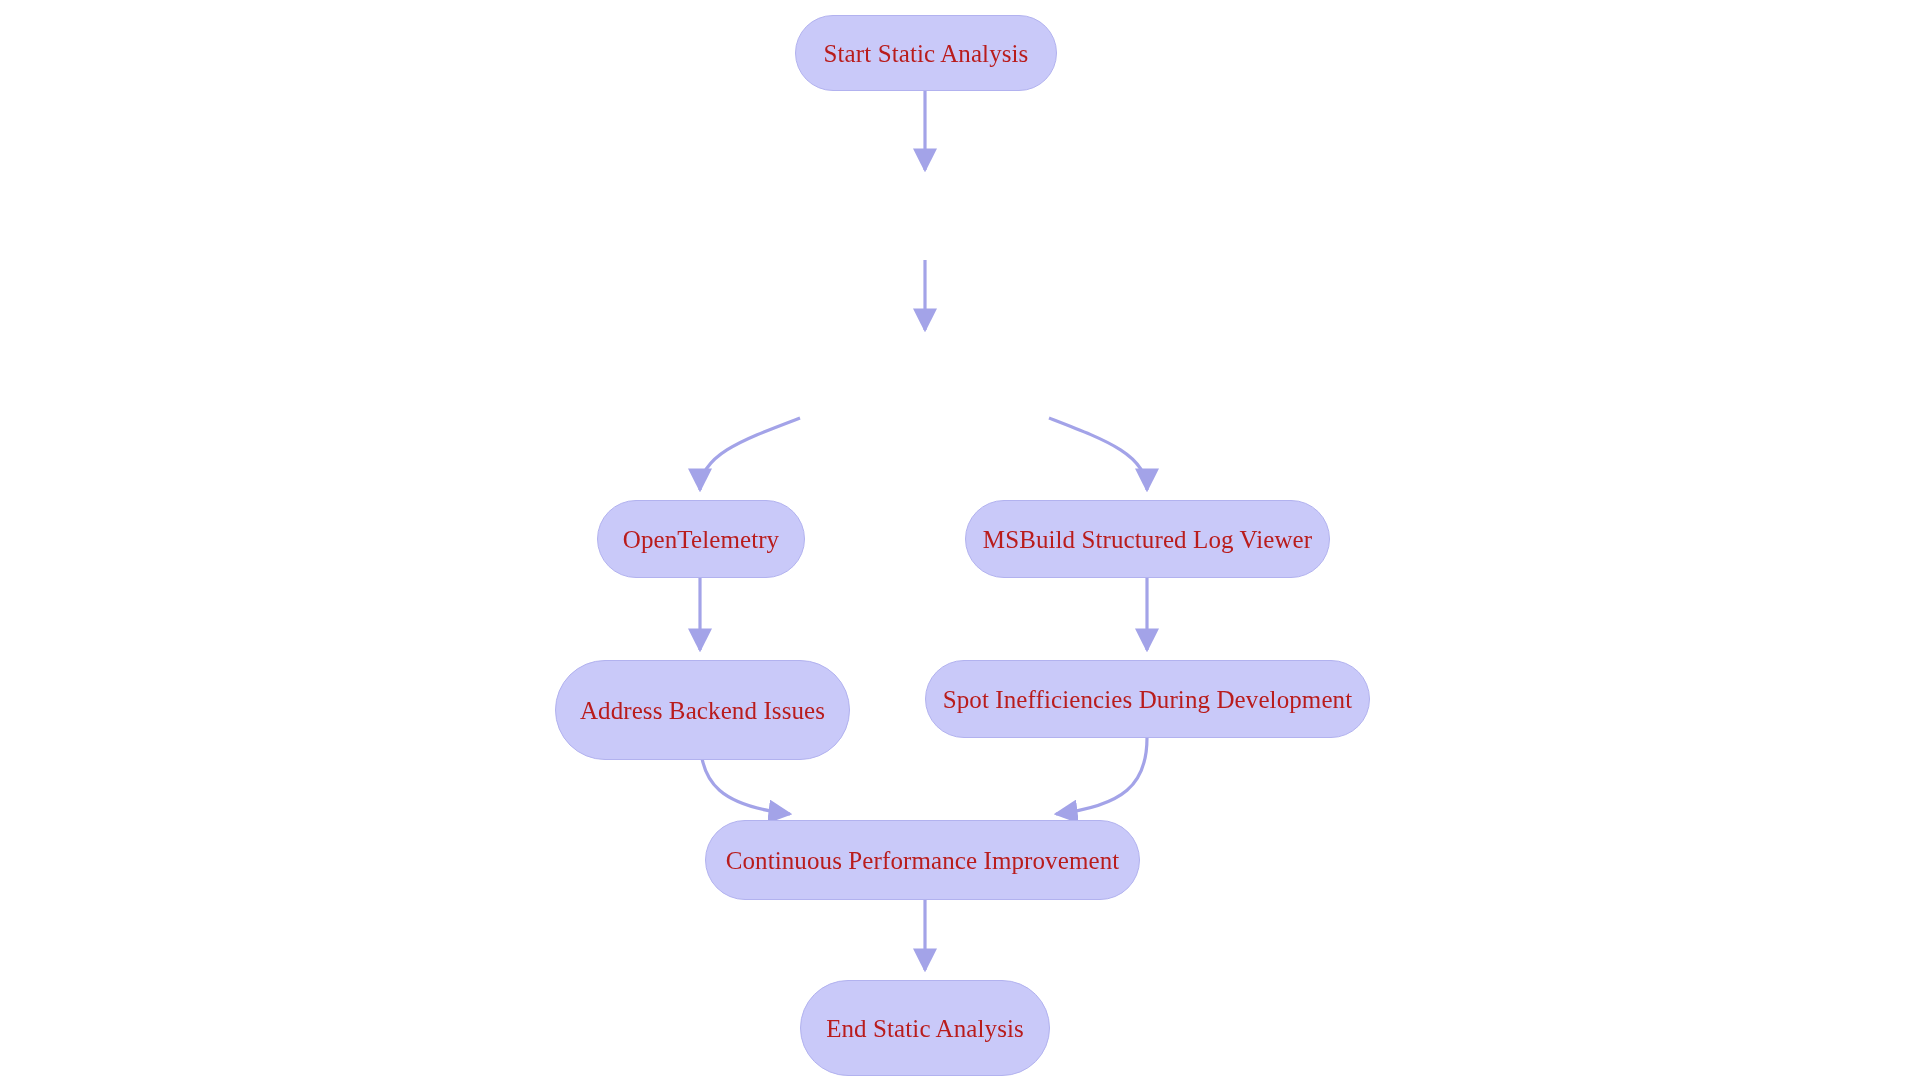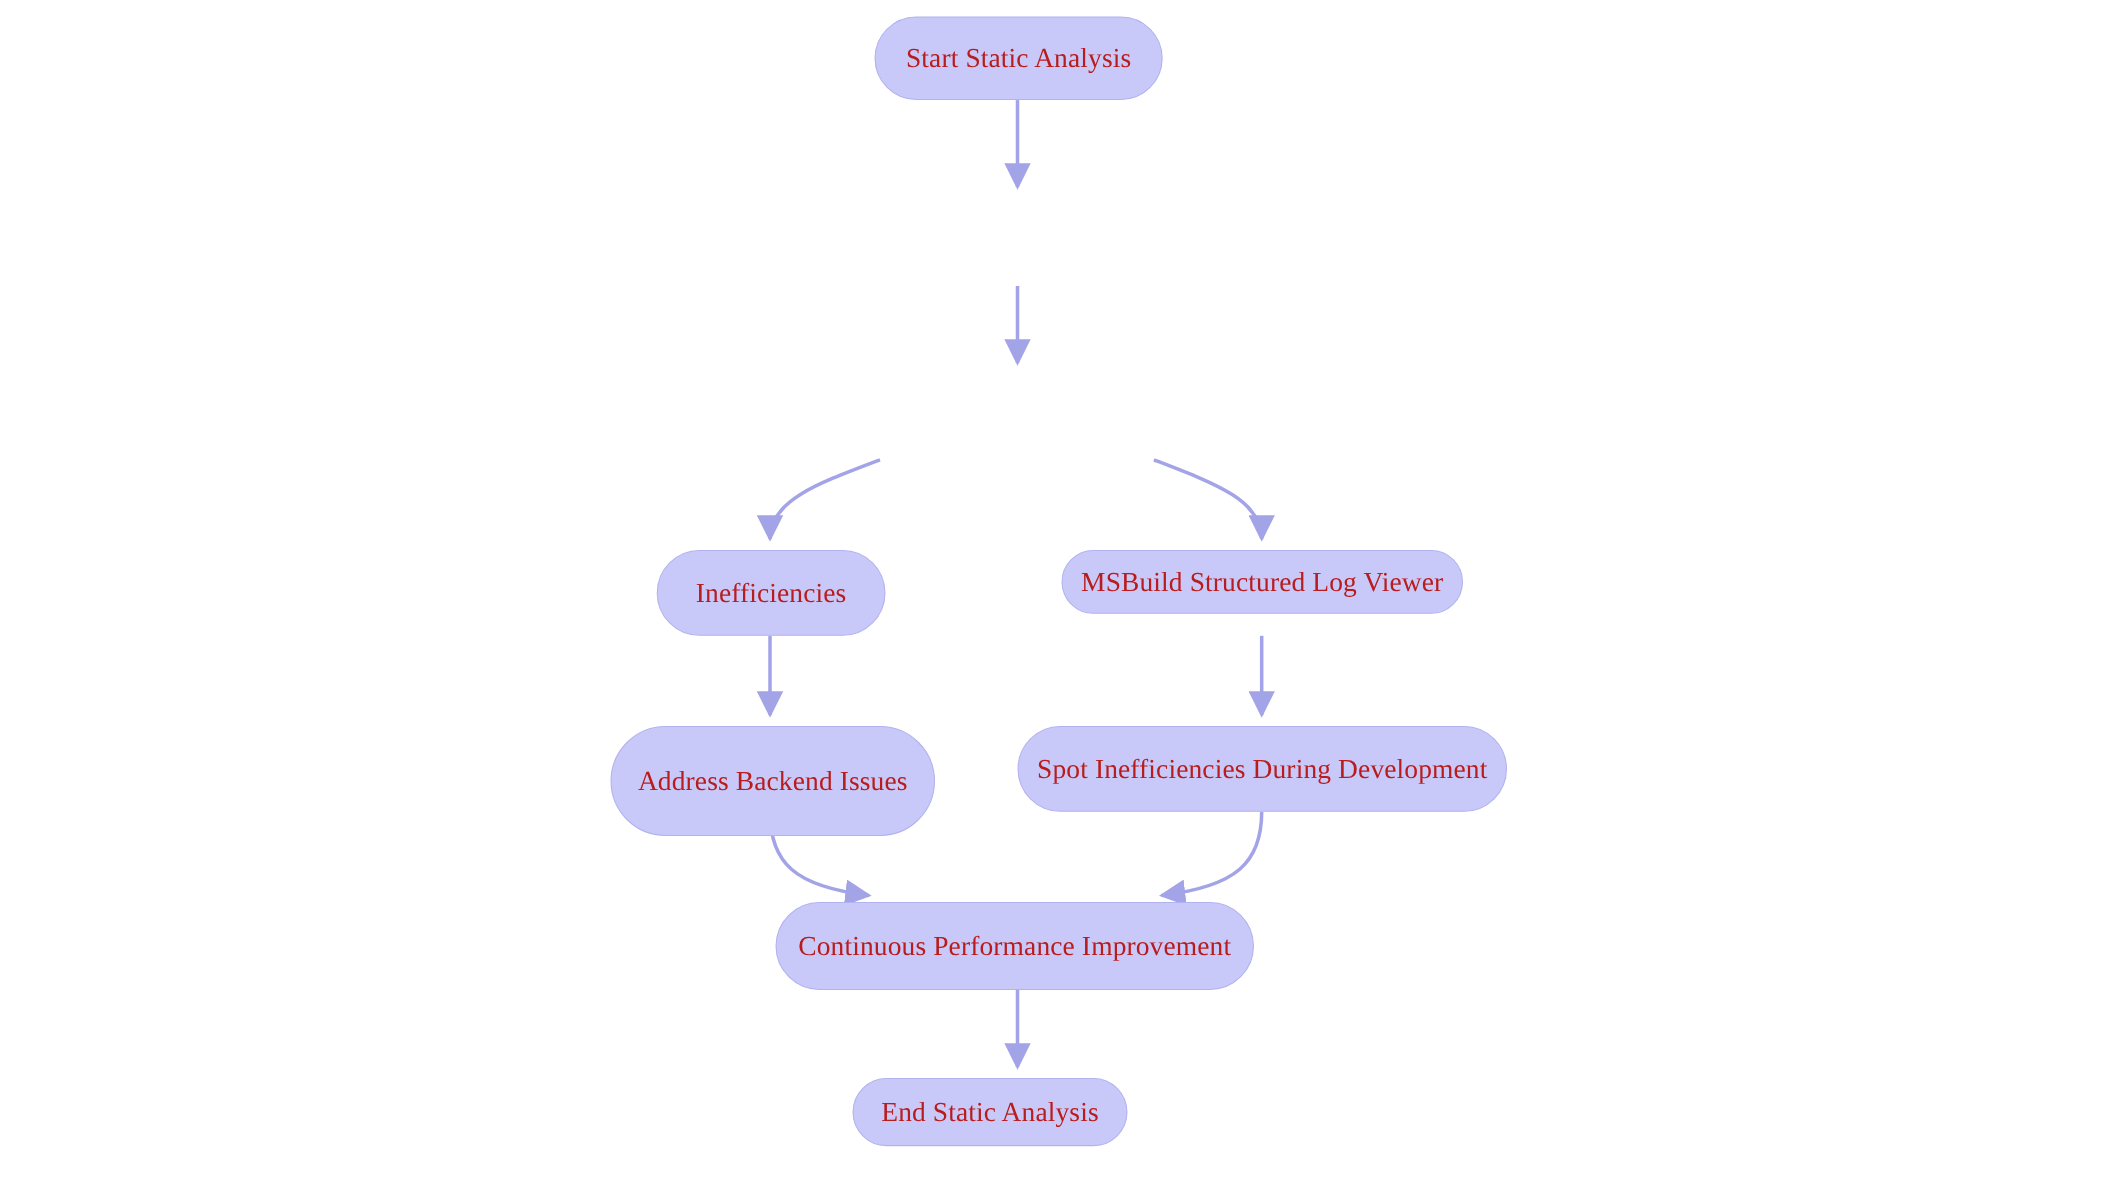--- a/index.html
+++ b/index.html
@@ -47,25 +47,25 @@
     letter-spacing: 0.1px;
     white-space: nowrap;
     text-align: center;
     user-select: none;
   }
   
   #node-start          { left: 795px;  top: 15px;   width: 262px; height: 76px; }
   #node-identify       { left: 730px;  top: 180px;  width: 385px; height: 80px; }
   #node-tools          { left: 789px;  top: 340px;  width: 271px; height: 80px; }
   #node-otel           { left: 597px;  top: 500px;  width: 208px; height: 78px; }
-  #node-msbuild        { left: 965px;  top: 500px;  width: 365px; height: 58px; }
+  #node-msbuild        { left: 965px;  top: 500px;  width: 365px; height: 78px; }
   #node-backend        { left: 555px;  top: 660px;  width: 295px; height: 100px; }
   #node-spot           { left: 925px;  top: 660px;  width: 445px; height: 78px; }
   #node-continuous     { left: 705px;  top: 820px;  width: 435px; height: 80px; }
-  #node-end            { left: 775px;  top: 980px;  width: 250px; height: 62px; }
+  #node-end            { left: 800px;  top: 980px;  width: 250px; height: 96px; }
 </style>
 </head>
 <body>
 
 <div id="flow-root">
 
   <svg id="edge-layer" viewBox="0 0 1920 1080" width="1920" height="1080" xmlns="http://www.w3.org/2000/svg">
     <defs>
       <marker id="arrowhead" viewBox="0 0 10 10" refX="9" refY="5" markerWidth="7.5" markerHeight="7.5" orient="auto-start-reverse">
         <path d="M 0 0 L 10 5 L 0 10 z" fill="#a3a3e8"></path>
@@ -94,21 +94,21 @@
     </g>
   </svg>
 
   <div class="node" id="node-start">
     <span class="node-label">Start Static Analysis</span>
   </div>
 
 
 
   <div class="node" id="node-otel">
-    <span class="node-label">Inefficiencies</span>
+    <span class="node-label">OpenTelemetry</span>
   </div>
 
   <div class="node" id="node-msbuild">
     <span class="node-label">MSBuild Structured Log Viewer</span>
   </div>
 
   <div class="node" id="node-backend">
     <span class="node-label">Address Backend Issues</span>
   </div>
 

